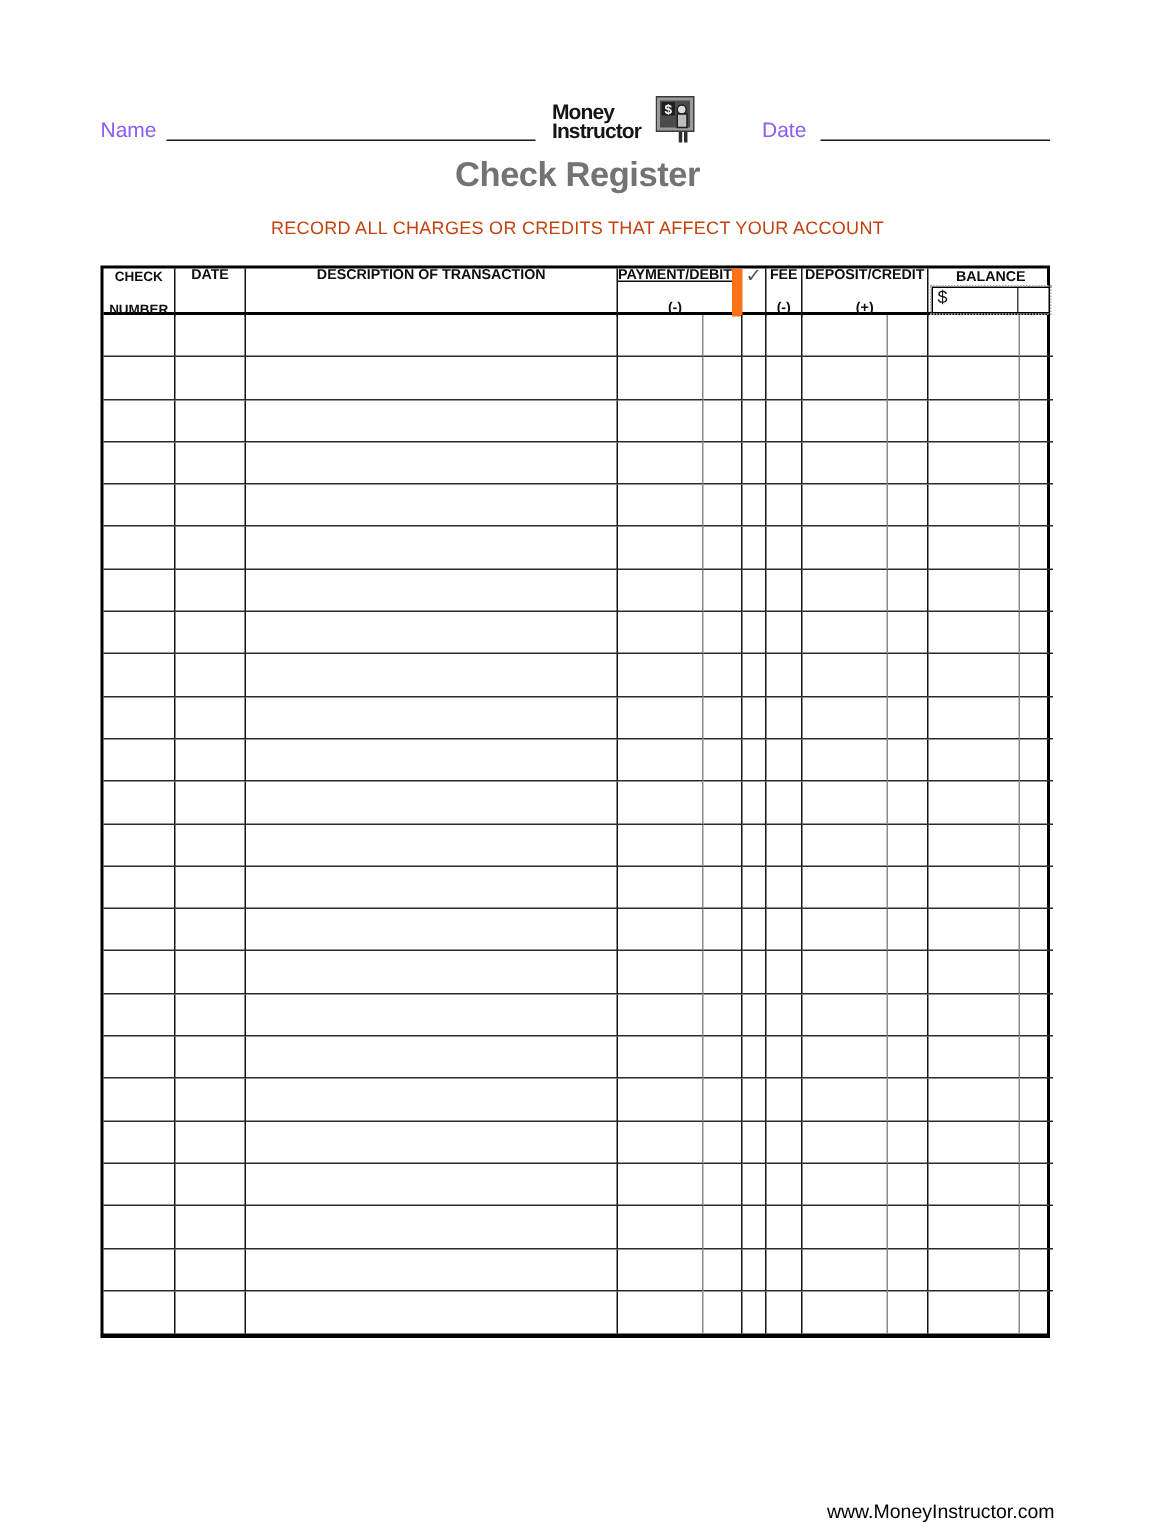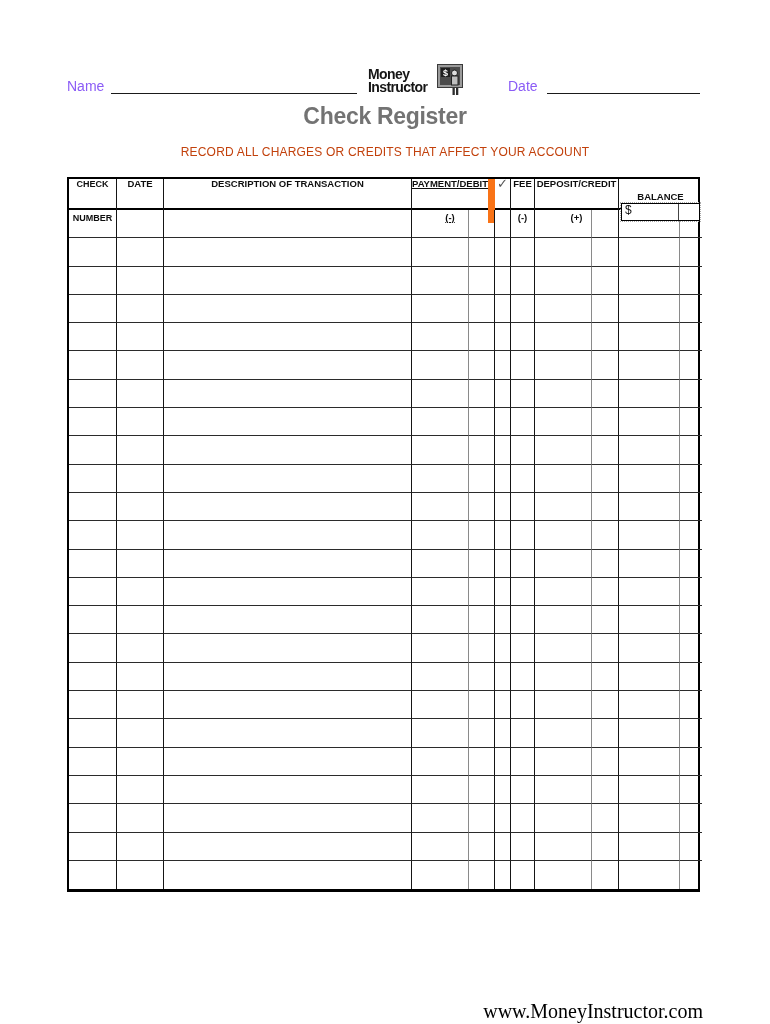--- a/index.html
+++ b/index.html
@@ -32,36 +32,36 @@
   .hc { display:flex; flex-direction:column; align-items:center; justify-content:space-between;
         font-weight:bold; font-size:9.5px; line-height:10px; text-align:center; color:#0e0e0e; }
   .hc.small { font-size:9px; }
   .h-check-number { grid-column:1; border-right:1px solid #151515; }
   .h-date         { grid-column:2; border-right:1px solid #151515; }
   .h-description  { grid-column:3; border-right:1px solid #151515; }
   .h-payment      { grid-column:4/6; border-right:7px solid #f97316;text-decoration:underline; }
   .h-check        { grid-column:6; border-right:1px solid #151515; }
   .h-fee          { grid-column:7; border-right:1px solid #151515; }
   .h-deposit      { grid-column:8/10; border-right:1px solid #151515; }
-  .h-balance      { grid-column:10/12; justify-content:center; padding-top:13px; }
+  .h-balance      { grid-column:10/12; justify-content:center; padding-top:1px; }
   .checkmark { font-weight:normal; font-size:13px; color:#555; }
   .balance-box { position:relative; margin:1px 2px 2px 2px; height:18px; align-self:stretch;
                  border:1px solid #000; outline:1px dotted #aaa; background:#fff; }
   .balance-dollar { position:absolute; left:3px; top:1px; font-weight:normal; font-size:12px; color:#111; }
   .balance-split { position:absolute; right:20px; top:0; bottom:0; width:1px; background:#444; }
 
   .reg-body { grid-auto-rows:28.3px; }
   .cell { border-bottom:1px solid #2b2b2b; }
   .cell.rb { border-right:1px solid #151515; }
   .cell.rg { border-right:1px solid #8a8a8a; }
   .cell.last { border-bottom:none; }
 
   
-  .footer-url { position:absolute; right:67px; top:1000px; font-family:Liberation Serif, serif;
-                font-size:20px; color:#000; }
+  .footer-url { position:absolute; right:67px; top:1000px; font-family:Liberation Sans, sans-serif;
+                font-size:13px; color:#000; }
 </style>
 </head>
 <body>
 
 <div class="page">
 
   <span class="fill-label name-label">Name</span>
   <div class="fill-line name-line"></div>
 
   <div class="logo">

